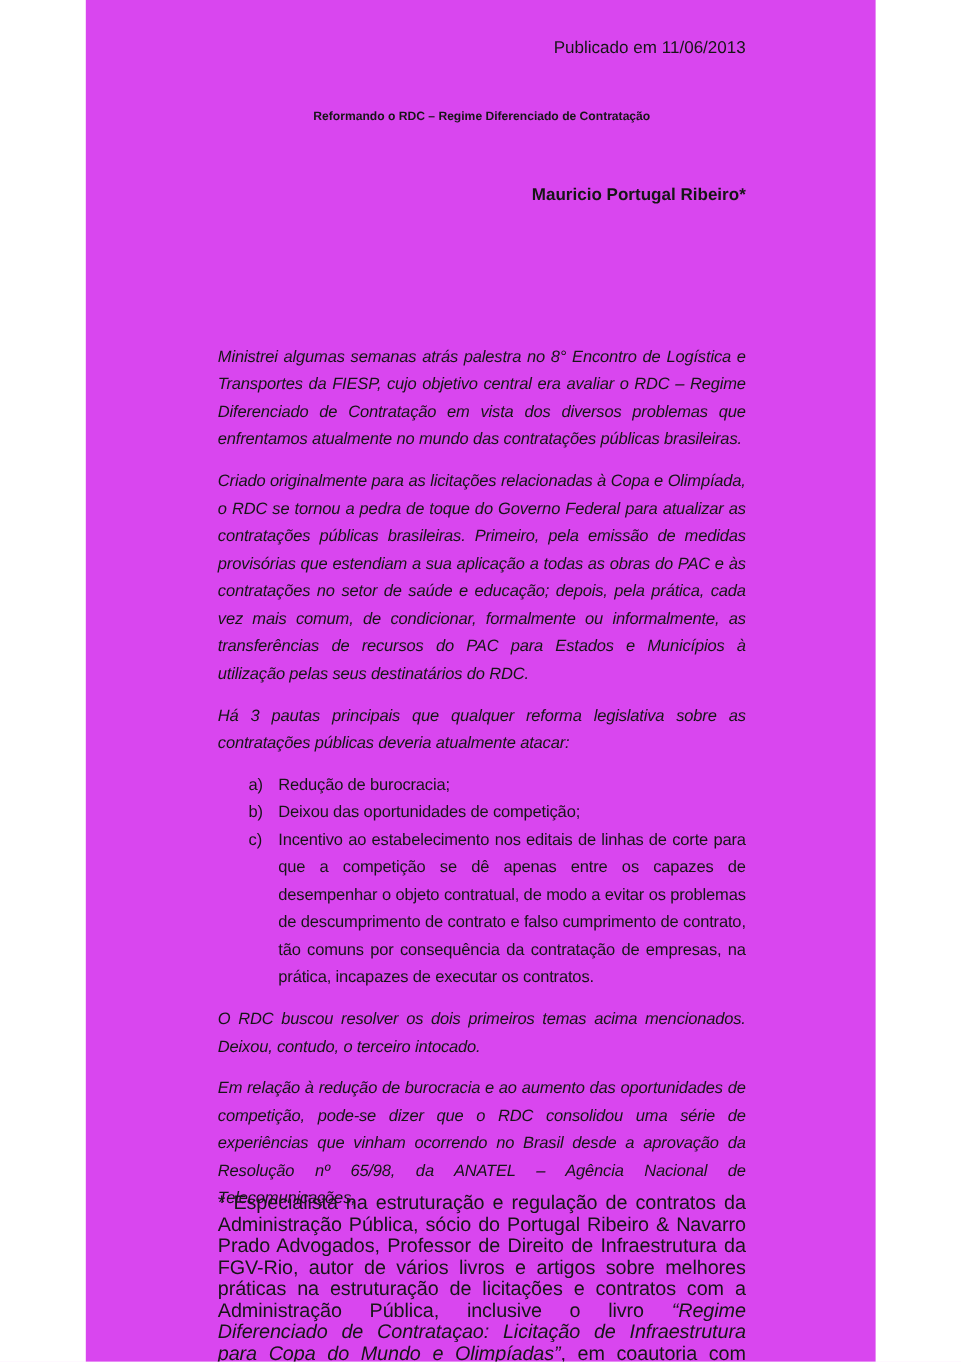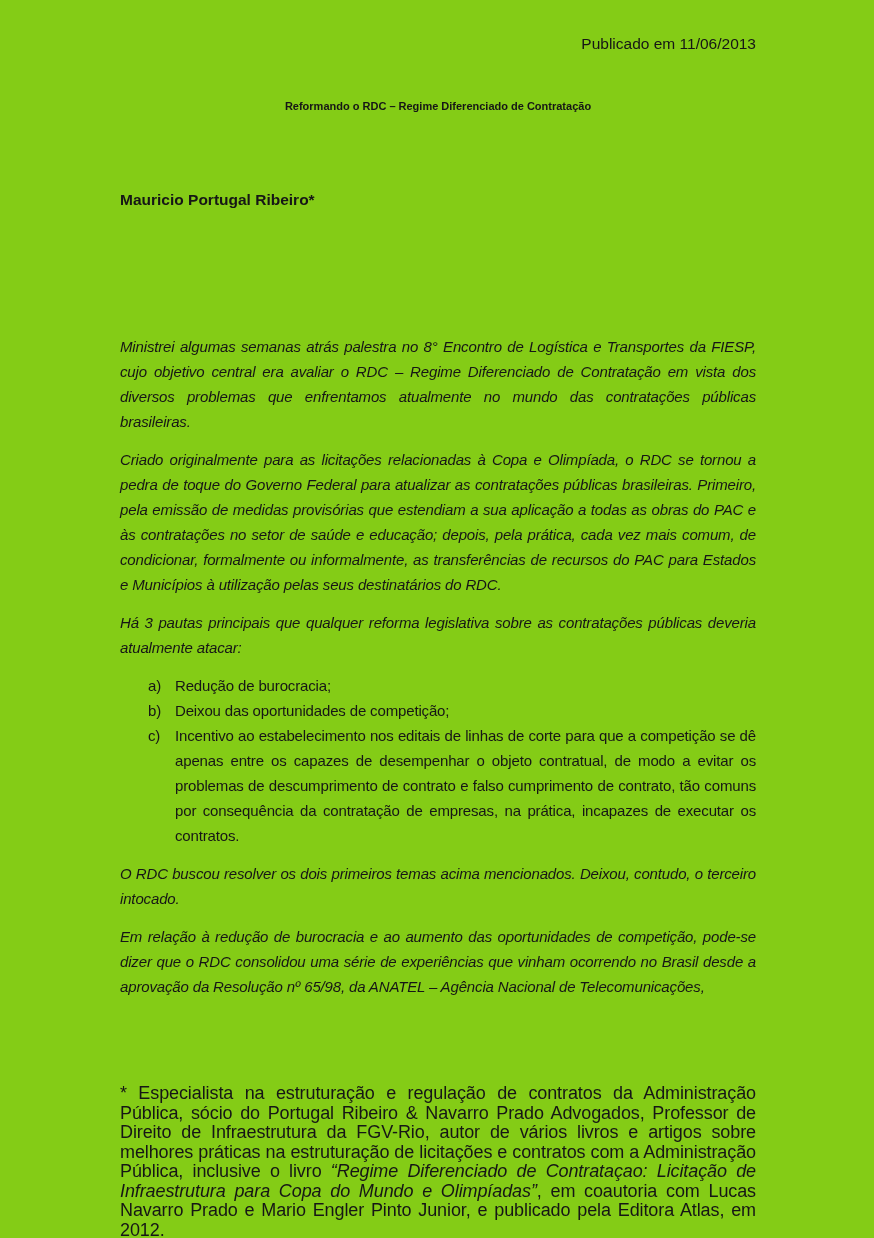--- a/index.html
+++ b/index.html
@@ -2,44 +2,45 @@
 <html lang="pt"><head>
 <meta charset="utf-8">
 <style>
   html, body {
     margin: 0;
     padding: 0;
     background: #ffffff;
   }
   .page {
     position: relative;
-    width: 874px;
+    width: 718px;
     height: 1238px;
     margin: 0 auto;
-    background: #84cc16;
+    background: #d946ef;
     box-sizing: border-box;
     padding: 34px 118px 12px 120px;
     font-family: "Liberation Sans", "DejaVu Sans", sans-serif;
     color: #161616;
     overflow: hidden;
   }
   .published {
     text-align: right;
     font-size: 15.5px;
     line-height: 20px;
   }
   .doc-title {
     margin-top: 42px;
     text-align: center;
     font-weight: bold;
     font-size: 11px;
     line-height: 20px;
   }
   .author {
-    margin-top: 74px;
+    margin-top: 52px;
+    text-align: right;
     font-weight: bold;
     font-size: 15.5px;
     line-height: 20px;
   }
   .body-text {
     margin-top: 124px;
     font-size: 15px;
     letter-spacing: -0.15px;
     line-height: 25px;
     text-align: justify;

